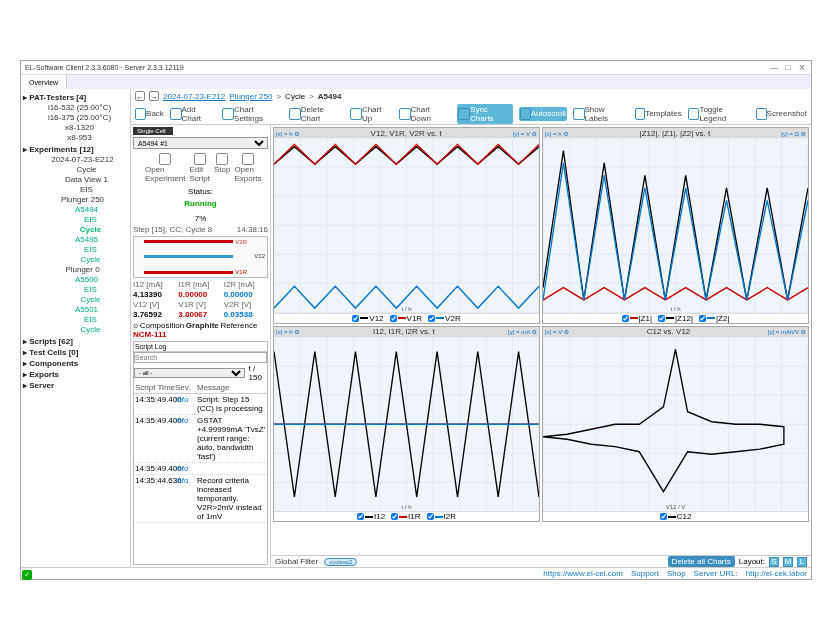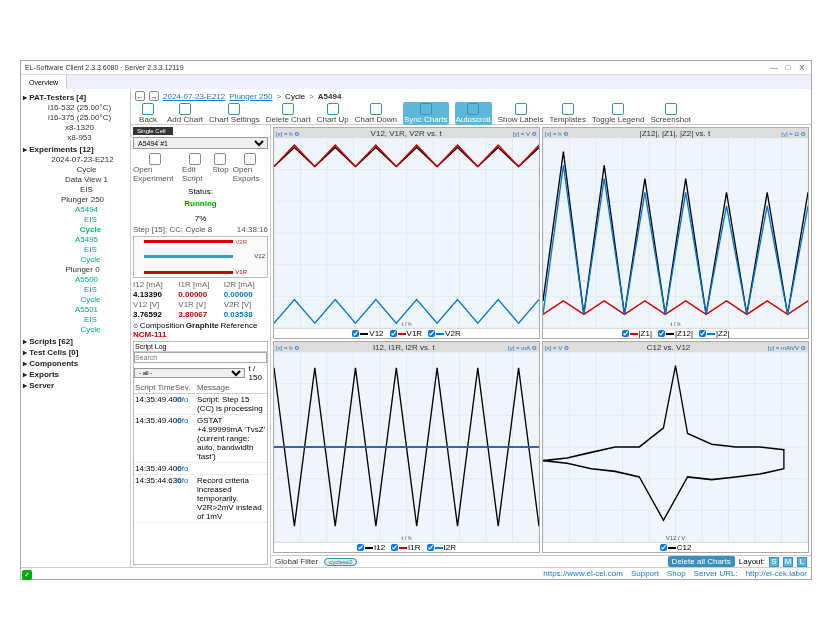--- a/index.html
+++ b/index.html
@@ -20,28 +20,28 @@
 .sidebar .item.ind3 { padding-left:30px;}
 .sidebar .item.sel { color:#0b7; font-weight:bold;}
 .sidebar .green { color:#0a8;}
 .content { flex:1; display:flex; flex-direction:column; min-width:0;}
 .breadcrumb { height:14px; display:flex; align-items:center; gap:4px; padding:0 4px; font-size:9px;}
 .breadcrumb .navbtn { width:10px; height:10px; border:1px solid #888; border-radius:2px; display:flex; align-items:center; justify-content:center; font-size:7px; }
 .breadcrumb .link { color:#1878c7; text-decoration:underline;}
 .breadcrumb .sep { color:#666;}
 .breadcrumb .cur { font-weight:bold; color:#333;}
 .toolbar { height:22px; display:flex; gap:6px; padding:1px 4px; border-bottom:1px solid #ccc; align-items:center;}
-.toolbar .tbtn { display:flex; flex-direction:column; align-items:center; font-size:6px; color:#444; min-width:26px;}
+.toolbar .tbtn { display:flex; flex-direction:row; align-items:center; font-size:6px; color:#444; min-width:26px;}
 .toolbar .tbtn .ic { width:12px; height:12px; border:1px solid #3a8fbf; border-radius:2px; }
 .toolbar .tbtn.active { background:#5cb7d8; color:#fff; border-radius:2px; padding:1px;}
 .workrow { flex:1; display:flex; min-height:0;}
 .leftpanel { width:140px; border-right:1px solid #ccc; display:flex; flex-direction:column; font-size:7px; padding:2px; gap:2px; overflow:hidden;}
 .leftpanel .tabp { background:#333; color:#fff; padding:1px 4px; width:40px; font-size:6px;}
 .leftpanel select { width:100%; font-size:7px; height:12px; border:1px solid #999;}
-.leftpanel .btnrow { display:flex; gap:4px; justify-content:space-between; margin:2px 0;}
+.leftpanel .btnrow { display:flex; gap:4px; justify-content:space-between; margin:2px 12px;}
 .leftpanel .btnrow .b { display:flex; flex-direction:column; align-items:center; font-size:6px; color:#555;}
 .leftpanel .btnrow .b .bic { width:12px;height:12px;border:1px solid #888;border-radius:2px;}
 .leftpanel .status { display:flex; align-items:center; gap:3px; font-size:7px;flex-direction:column;}
 .leftpanel .progress { flex:1; height:4px; background:#ddd; margin:0 2px; position:relative;}
 .leftpanel .progress::after { content:""; position:absolute; left:0; top:0; bottom:0; width:7%; background:#3a8fbf;}
 .leftpanel .stepline { font-size:6px; color:#555; display:flex; justify-content:space-between;}
 .cellpic { height:42px; border:1px solid #bbb; display:flex; position:relative; background:#fafafa;}
 .cellpic .top { position:absolute; top:3px; left:10px; right:34px; height:3px; background:#c00;}
 .cellpic .mid { position:absolute; top:18px; left:10px; right:34px; height:3px; background:#39c;}
 .cellpic .bot { position:absolute; bottom:3px; left:10px; right:34px; height:3px; background:#c00;}
@@ -69,21 +69,21 @@
 .chart { border:1px solid #aaa; display:flex; flex-direction:column; background:#fff; min-height:0;}
 .chart .ct { height:10px; background:#ddd; display:flex; align-items:center; font-size:6px; padding:0 2px;}
 .chart .ct .ctitle { flex:1; text-align:center; color:#333;}
 .chart .ct .cctrl { color:#1878c7; font-size:6px;}
 .chart .cp { flex:1; position:relative; background:linear-gradient(#f0f4fb,#f0f4fb); overflow:hidden;}
 .chart .cp svg { width:100%; height:100%; }
 .chart .cleg { height:10px; display:flex; align-items:center; justify-content:center; gap:6px; font-size:6px; border-top:1px solid #ddd;}
 .chart .cleg span { display:flex; align-items:center; gap:1px;}
 .chart .cleg .sw { width:8px; height:2px; display:inline-block;}
 .chart .xlab { position:absolute; bottom:1px; left:50%; transform:translateX(-50%); font-size:6px; color:#555;}
-.footer { height:12px; border-top:1px solid #ccc; display:flex; align-items:center; padding:0 4px; font-size:6px; gap:6px;}
+.footer { height:12px; border-top:1px solid #ccc; display:flex; align-items:center; padding:0 4px; font-size:6px; gap:6px;margin-top:31px;}
 .footer .gf { color:#333;}
 .footer .pill { background:#d9ecf6; border:1px solid #3a8fbf; border-radius:6px; padding:0 4px; font-size:6px; color:#1878c7;}
 .footer .right { margin-left:auto; display:flex; gap:4px; align-items:center;}
 .footer .del { background:#3a8fbf; color:#fff; padding:1px 4px; border-radius:2px;}
 .footer .laybtn { border:1px solid #3a8fbf; background:#5cb7d8; color:#fff; width:10px; height:10px; display:flex; align-items:center; justify-content:center;}
 .statusbar { height:12px; border-top:1px solid #ccc; display:flex; align-items:center; padding:0 4px; font-size:6px; color:#1878c7; gap:8px;}
 .statusbar .right { margin-left:auto; display:flex; gap:8px;}
 .ok { position:absolute; left:22px; bottom:44px; width:10px; height:10px; background:#0a0; border-radius:2px; color:#fff; font-size:7px; display:flex; align-items:center; justify-content:center;}
 </style>
 </head>

